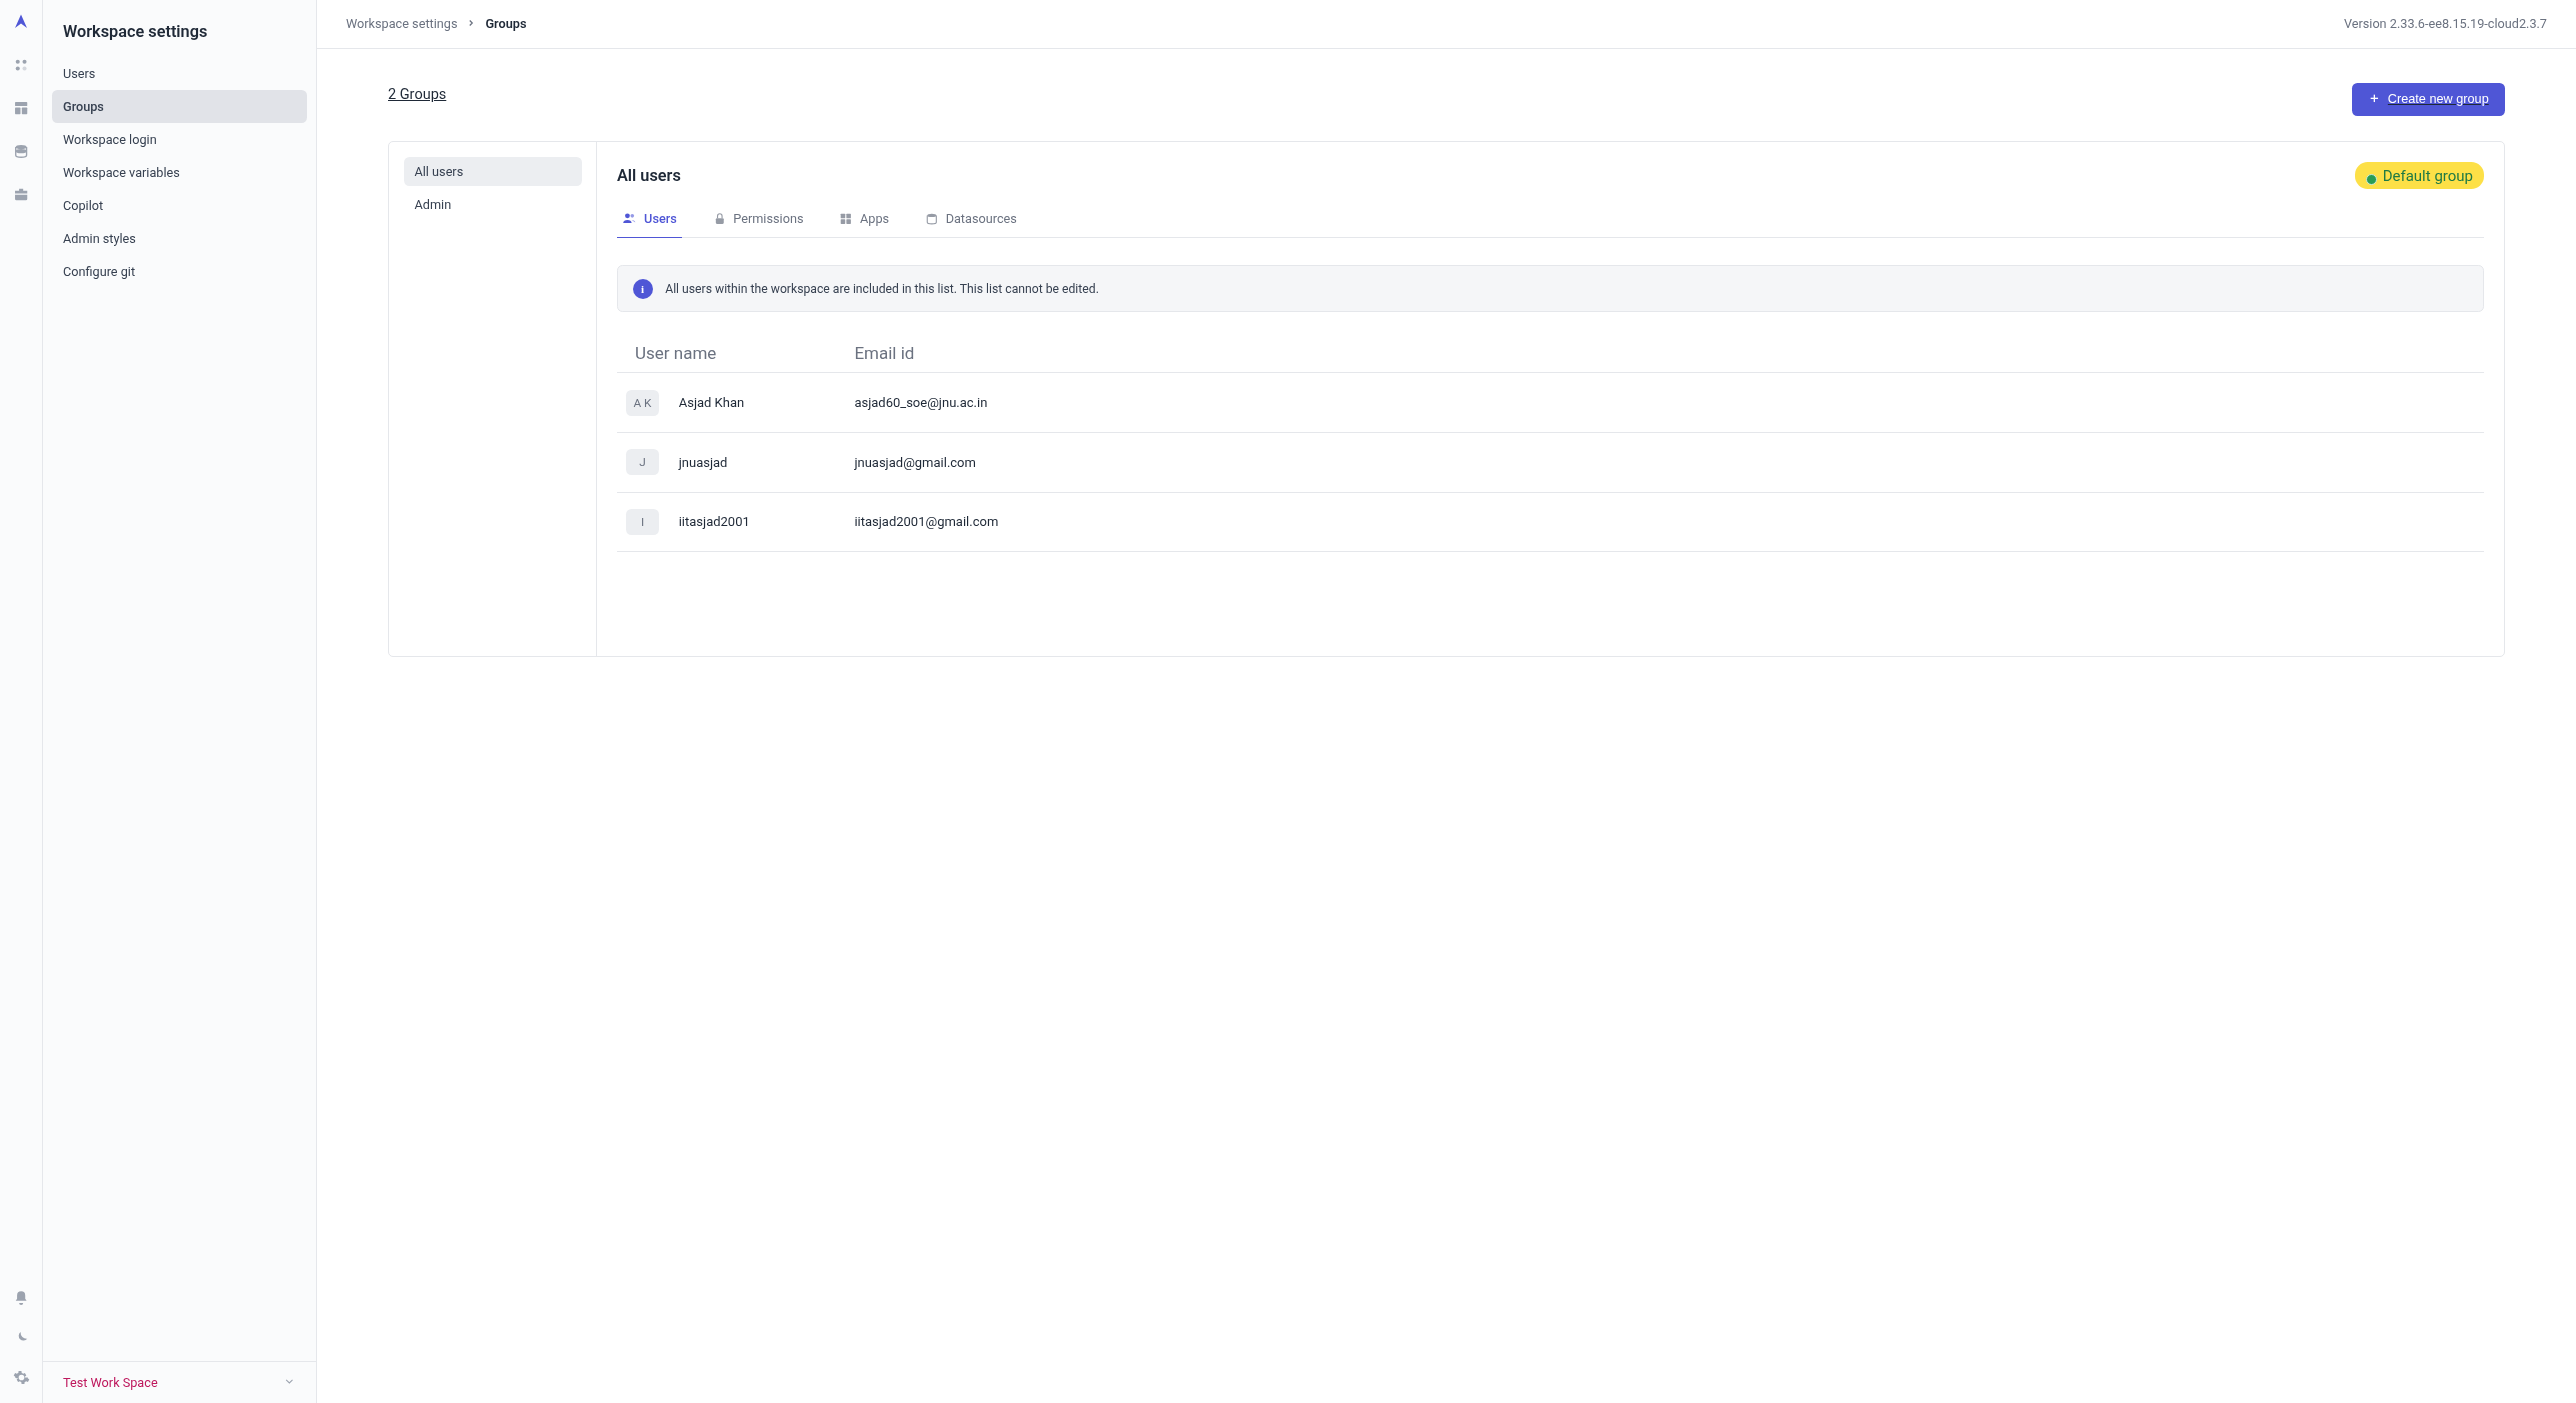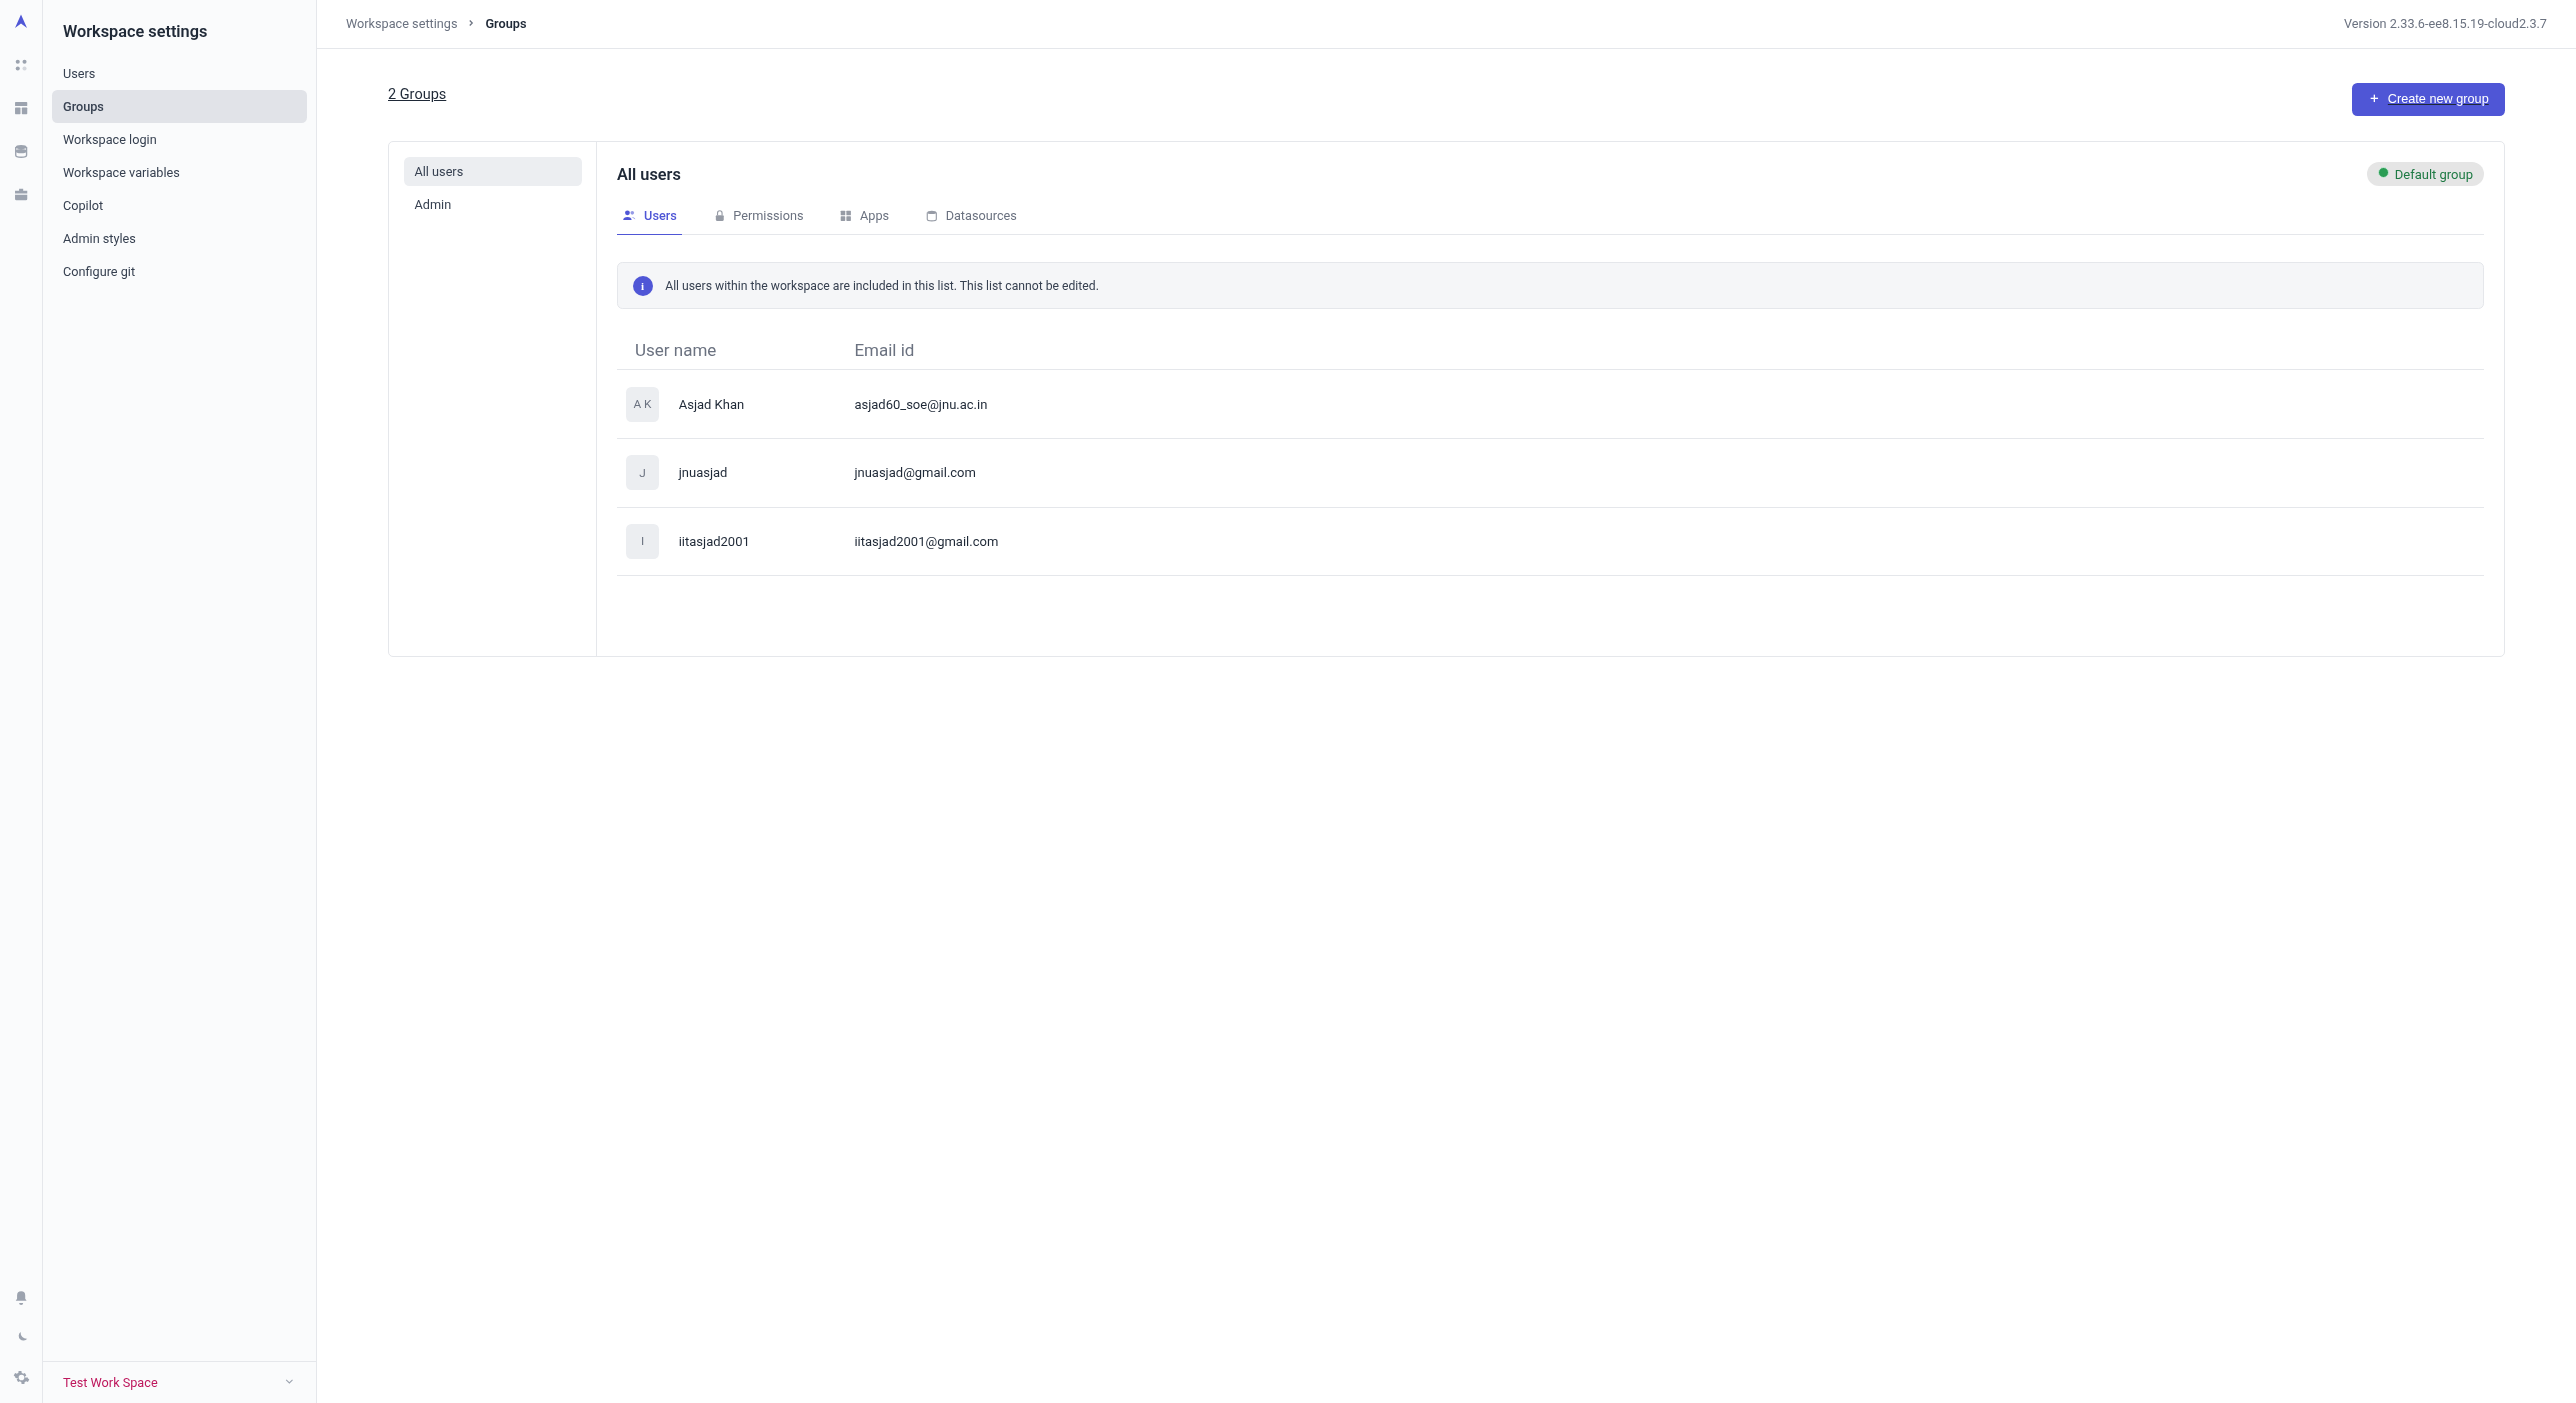--- a/index.html
+++ b/index.html
@@ -171,27 +171,27 @@
       padding: 20px;
     }
     .group-detail-header {
       display: flex;
       align-items: center;
       justify-content: space-between;
       margin-bottom: 12.7px;
     }
     .group-name { font-size: 16.3px; font-weight: 600; }
     .badge {
-      background: #e5e5e5;
+      background: #fde047;
       color: #1f7a44;
       padding: 4.5px 11px;
       border-radius: 12.7px;
-      font-size: 13px;
-      display: flex;
-      align-items: flex-start;
+      font-size: 15px;
+      display: flex;
+      align-items: flex-end;
       gap: 5.4px;
     }
     .badge-dot { width: 9px; height: 9px; background: #2a9d54; border-radius: 50%; border: 1.8px solid #cdeadb; box-sizing: content-box; }
 
     .tabs {
       display: flex;
       border-bottom: 0.9px solid #e5e7eb;
       gap: 25px;
     }
     .tab {
@@ -236,21 +236,21 @@
       grid-template-columns: 40px 163px 1fr;
       align-items: center;
       gap: 12.7px;
       padding: 16.3px 9px;
     }
     .table-header { font-size: 17px; color: #6b7280; padding: 9px 9px; }
     .table-header .col-name { grid-column: 1 / span 2; padding-left: 9px; }
     .table-row { border-top: 0.9px solid #e5e7eb; font-size: 13px; color: #1f2937; }
     .table-row:last-child { border-bottom: 0.9px solid #e5e7eb; }
     .avatar {
-      width: 33px; height: 35px; border-radius: 5.4px; background: #eceef1;
+      width: 33px; height: 26px; border-radius: 5.4px; background: #eceef1;
       display: flex; align-items: center; justify-content: center;
       font-size: 11.8px; color: #6b7280; font-weight: 400;
     }
   </style>
 </head>
 <body>
 
 <div class="icon-rail">
   <div class="top-group">
     <div class="rail-icon logo">

